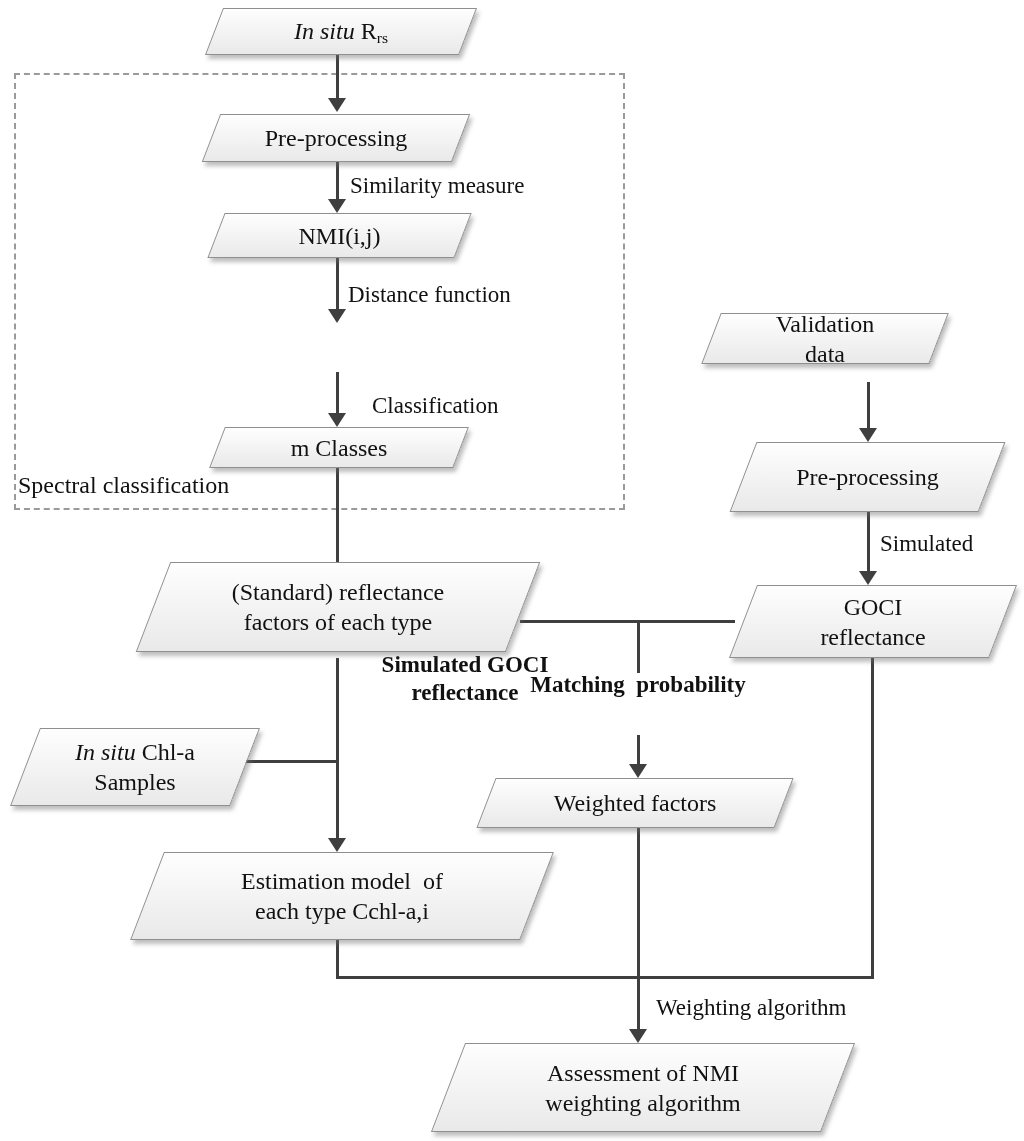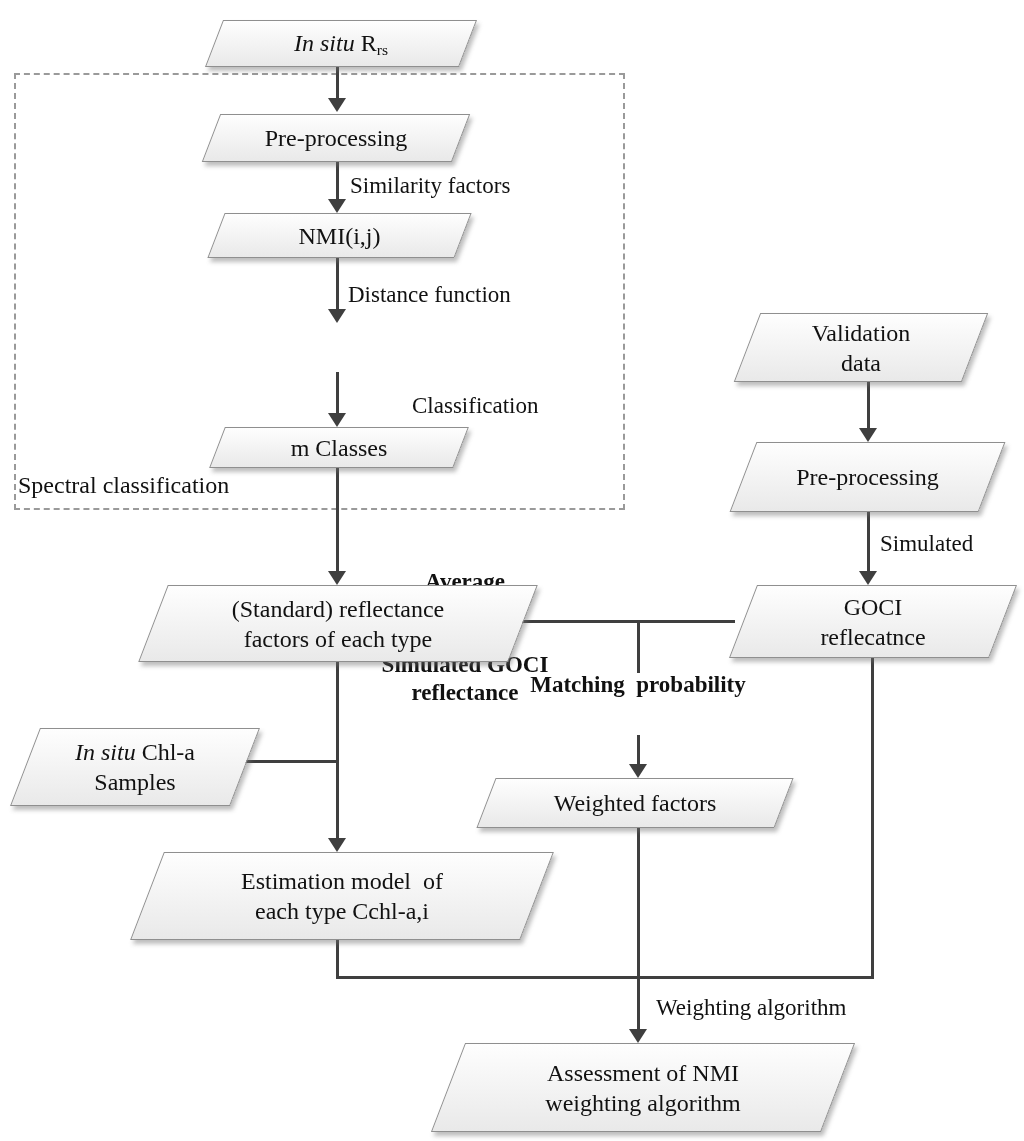--- a/index.html
+++ b/index.html
@@ -81,74 +81,74 @@
 
   <div class="vline" style="left:637px;top:828px;height:202px"></div>
   <div class="ahead" style="left:629px;top:1029px"></div>
 
   <div class="vline" style="left:871px;top:656px;height:323px"></div>
 
   <div class="vline" style="left:336px;top:937px;height:42px"></div>
 
   <div class="hline" style="left:336px;top:976px;width:538px"></div>
 
-  <div class="elabel" style="left:350px;top:172px">Similarity factors</div>
+  <div class="elabel" style="left:350px;top:172px">Similarity measure</div>
   <div class="elabel" style="left:348px;top:281px">Distance function</div>
-  <div class="elabel" style="left:412px;top:392px">Classification</div>
+  <div class="elabel" style="left:372px;top:392px">Classification</div>
   <div class="elabel center" style="left:345px;top:513px;width:240px">
     <span style="display:block">Average</span>
     <span style="display:block">Simulated GOCI reflectance</span>
   </div>
   <div class="elabel" style="left:880px;top:530px">Simulated</div>
   <div class="elabel center" style="left:518px;top:671px;width:240px">Matching  probability</div>
   <div class="elabel" style="left:656px;top:994px">Weighting algorithm</div>
 
-  <div class="node" style="left:205px;top:20px;width:272px;height:47px">
+  <div class="node" style="left:205px;top:8px;width:272px;height:47px">
     <div class="pshape"></div>
     <div class="ntext"><span><i>In situ</i><span> R</span><span class="sub">rs</span></span></div>
   </div>
 
   <div class="node" style="left:202px;top:114px;width:268px;height:48px">
     <div class="pshape"></div>
     <div class="ntext">Pre-processing</div>
   </div>
 
   <div class="node" style="left:207px;top:213px;width:265px;height:45px">
     <div class="pshape"></div>
     <div class="ntext">NMI(i,j)</div>
   </div>
 
 
   <div class="node" style="left:208px;top:427px;width:262px;height:41px">
     <div class="pshape"></div>
     <div class="ntext">m Classes</div>
   </div>
 
-  <div class="node tall" style="left:732px;top:313px;width:258px;height:69px">
+  <div class="node tall" style="left:696px;top:313px;width:258px;height:51px">
     <div class="pshape"></div>
     <div class="ntext">
       <span>Validation</span>
       <span>data</span>
     </div>
   </div>
 
   <div class="node tall" style="left:728px;top:442px;width:279px;height:70px">
     <div class="pshape"></div>
     <div class="ntext">Pre-processing</div>
   </div>
 
   <div class="node tall" style="left:728px;top:585px;width:290px;height:73px">
     <div class="pshape"></div>
     <div class="ntext">
       <span>GOCI</span>
-      <span>reflecatnce</span>
+      <span>reflectance</span>
     </div>
   </div>
 
-  <div class="node tall" style="left:138px;top:585px;width:400px;height:77px">
+  <div class="node tall" style="left:138px;top:562px;width:400px;height:90px">
     <div class="pshape"></div>
     <div class="ntext">
       <span>(Standard) reflectance</span>
       <span>factors of each type</span>
     </div>
   </div>
 
   <div class="node tall" style="left:10px;top:728px;width:250px;height:78px">
     <div class="pshape"></div>
     <div class="ntext">

